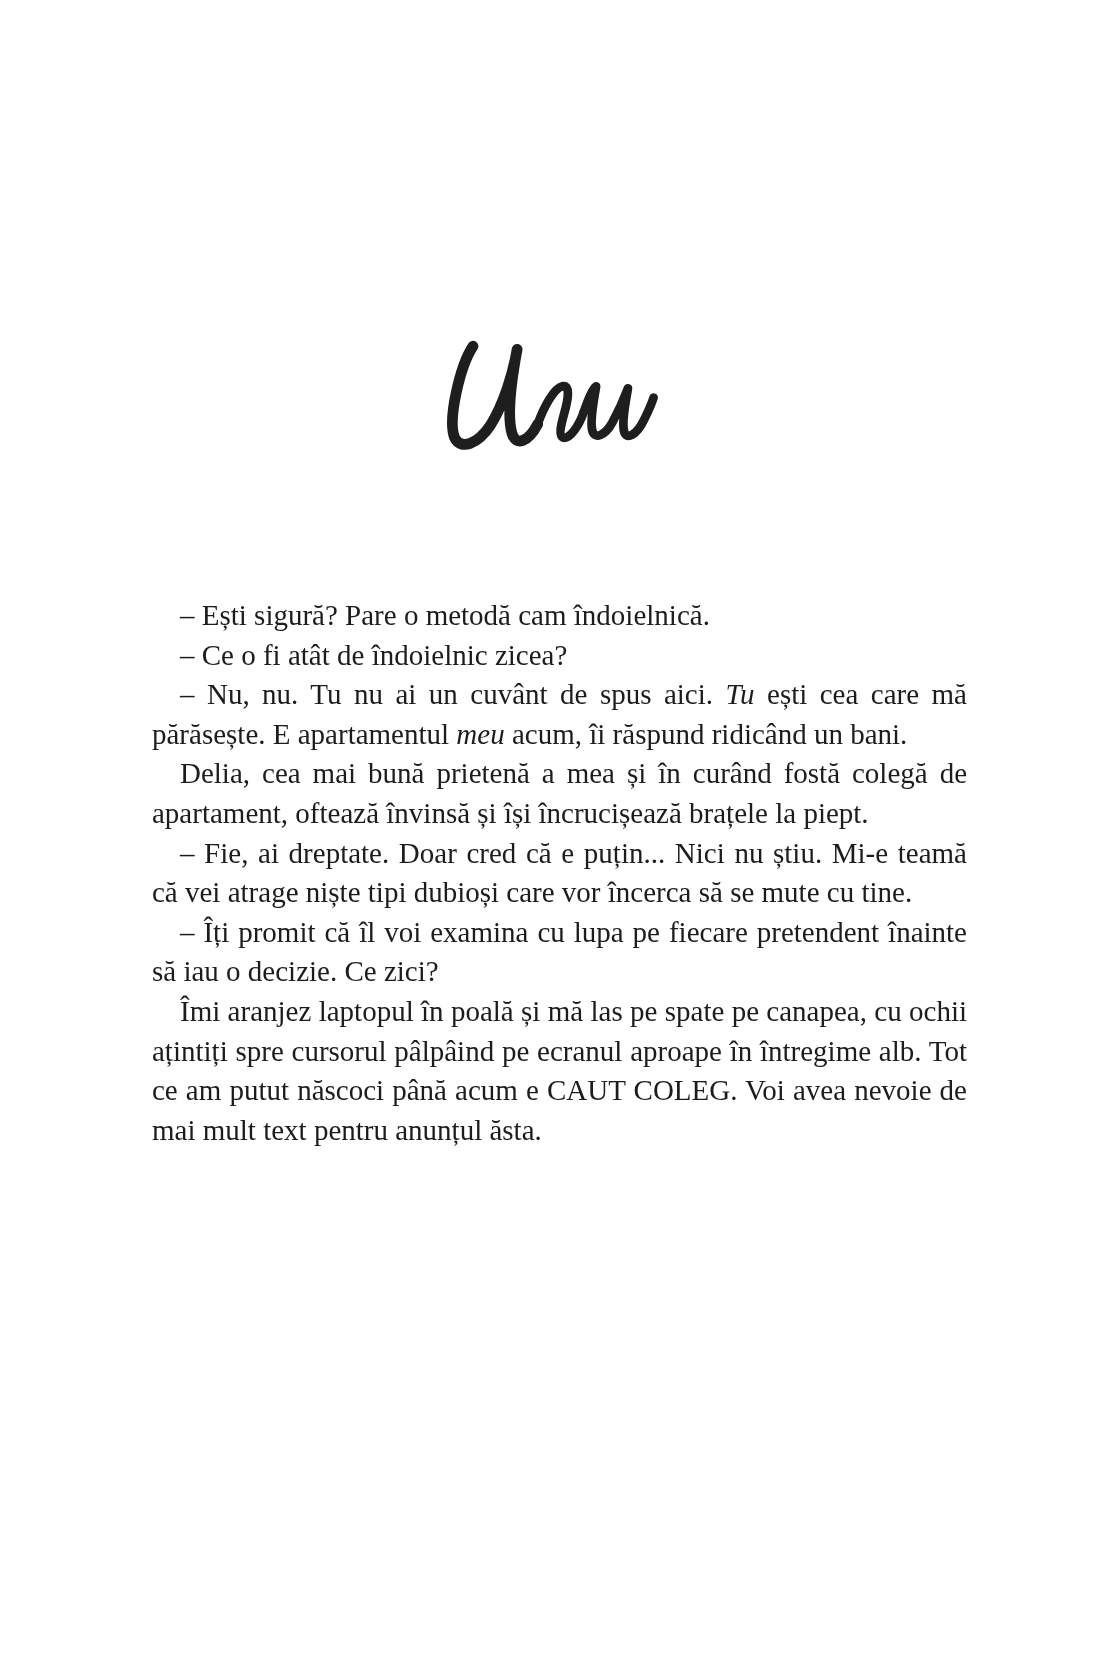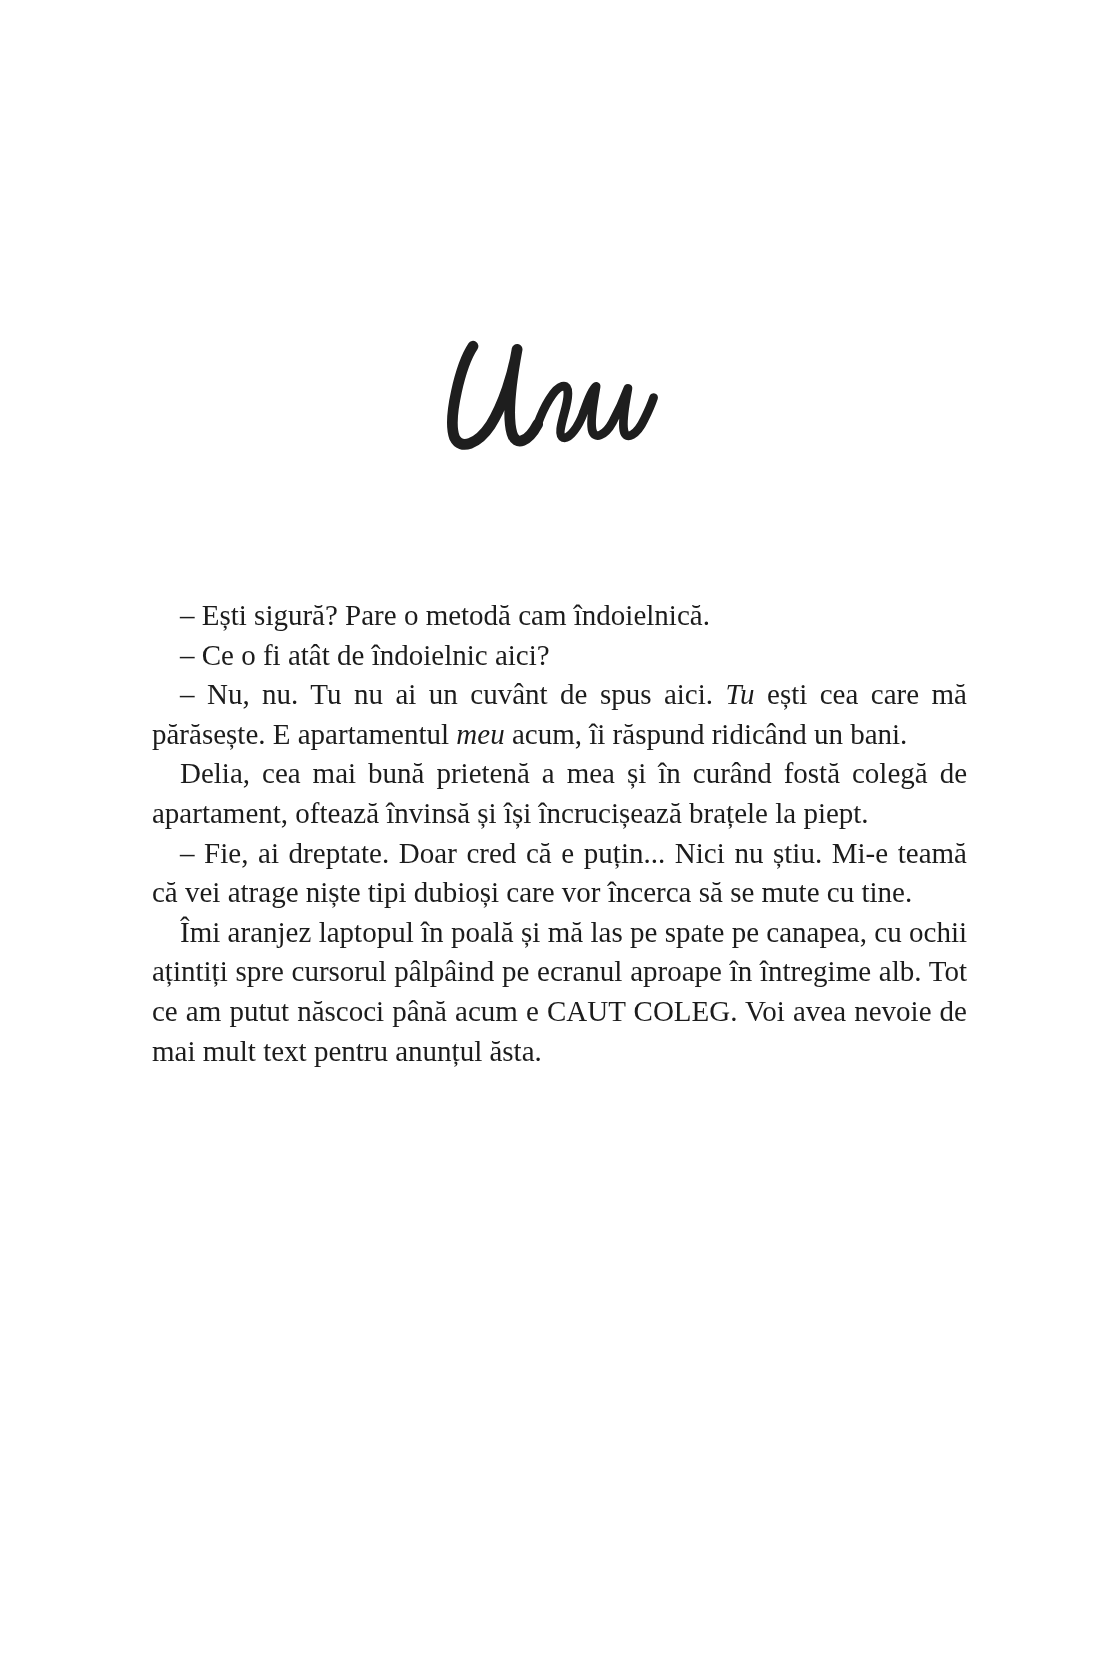--- a/index.html
+++ b/index.html
@@ -82,22 +82,23 @@
       <g fill="none" stroke="#1e1e1e" stroke-linecap="round" stroke-linejoin="round">
         <path stroke-width="10.5" d="M28 10 C16 28 3 80 10 99 C16 112 33 105 45 87 C58 66 67 37 71 13 C66 40 61 78 66 95 C70 108 82 103 91 86"></path>
         <path stroke-width="8.5" d="M91 86 C97 69 107 51 115 49 C123 47 121 61 117 75 C114 86 111 97 116 99 C122 101 131 88 136 74"></path>
         <path stroke-width="8.5" d="M136 74 C140 62 145 51 148 49 C146 62 142 80 144 91 C146 102 157 97 164 84 C170 73 176 59 179 51 C177 64 173 81 175 92 C177 103 188 96 195 81 C198 75 202 66 204 60"></path>
       </g>
     </svg>
   </div>
 
   <div class="body-text">
       <p><span>– Ești sigură? Pare o metodă cam îndoielnică.</span></p>
-      <p><span>– Ce o fi atât de îndoielnic aici?</span></p>
+      <p><span>– Ce o fi atât de îndoielnic zicea?</span></p>
       <p><span>– Nu, nu. Tu nu ai un cuvânt de spus aici. </span><em>Tu</em><span> ești cea care mă părăsește. E apartamentul </span><em>meu</em><span> acum, îi răspund ridicând un bani.</span></p>
       <p><span>Delia, cea mai bună prietenă a mea și în curând fostă colegă de apartament, oftează învinsă și își încrucișează brațele la piept.</span></p>
       <p><span>– Fie, ai dreptate. Doar cred că e puțin... Nici nu știu. Mi-e teamă că vei atrage niște tipi dubioși care vor încerca să se mute cu tine.</span></p>
+      <p><span>– Îți promit că îl voi examina cu lupa pe fiecare pretendent înainte să iau o decizie. Ce zici?</span></p>
       <p><span>Îmi aranjez laptopul în poală și mă las pe spate pe canapea, cu ochii ațintiți spre cursorul pâlpâind pe ecranul aproape în întregime alb. Tot ce am putut născoci până acum e CAUT COLEG. Voi avea nevoie de mai mult text pentru anunțul ăsta.</span></p>
     </div>
 
   <div class="page-number">5</div>
 
 </div>
 
 </body></html>

